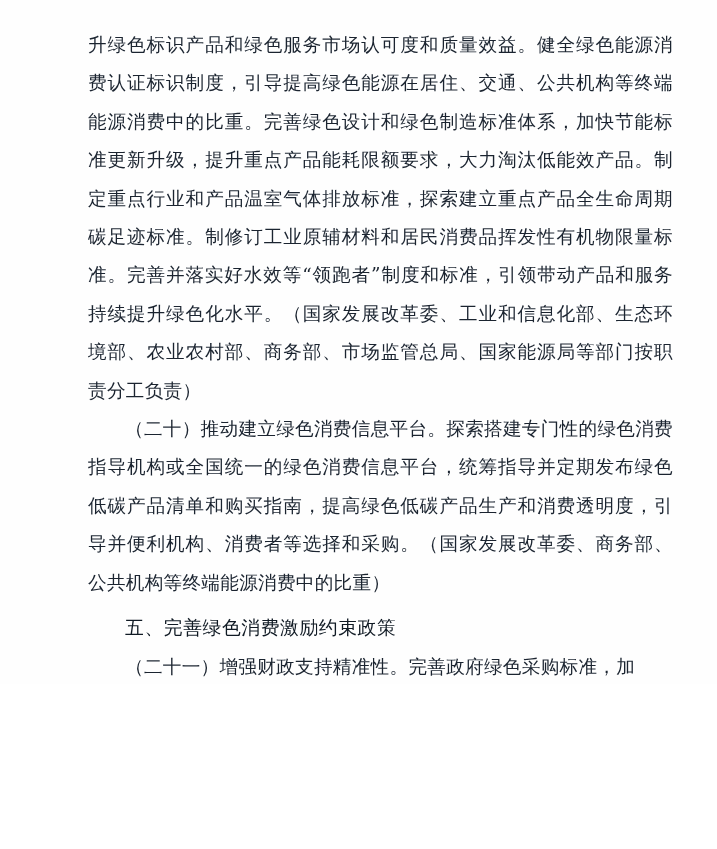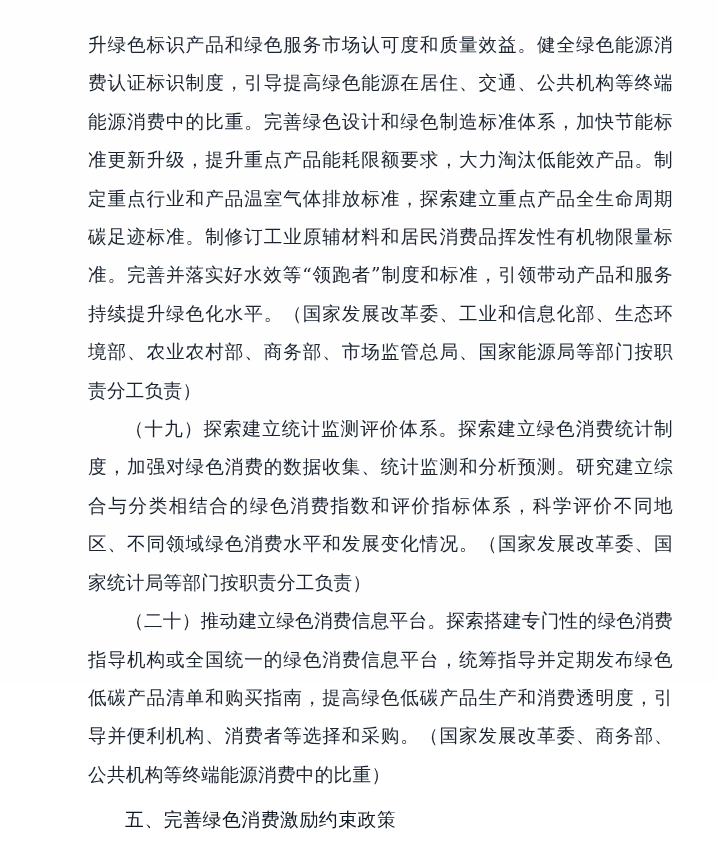--- a/index.html
+++ b/index.html
@@ -65,21 +65,20 @@
 </style>
 </head>
 <body>
 
 <div class="page">
 
   <div class="body-text">
 
     <p class="para">升绿色标识产品和绿色服务市场认可度和质量效益。健全绿色能源消费认证标识制度，引导提高绿色能源在居住、交通、公共机构等终端能源消费中的比重。完善绿色设计和绿色制造标准体系，加快节能标准更新升级，提升重点产品能耗限额要求，大力淘汰低能效产品。制定重点行业和产品温室气体排放标准，探索建立重点产品全生命周期碳足迹标准。制修订工业原辅材料和居民消费品挥发性有机物限量标准。完善并落实好水效等“领跑者”制度和标准，引领带动产品和服务持续提升绿色化水平。（国家发展改革委、工业和信息化部、生态环境部、农业农村部、商务部、市场监管总局、国家能源局等部门按职责分工负责）</p>
 
-    <p class="indent">（十九）探索建立统计监测评价体系。探索建立绿色消费统计制度，加强对绿色消费的数据收集、统计监测和分析预测。研究建立综合与分类相结合的绿色消费指数和评价指标体系，科学评价不同地区、不同领域绿色消费水平和发展变化情况。（国家发展改革委、国家统计局等部门按职责分工负责）</p>
 
     <p class="indent">（二十）推动建立绿色消费信息平台。探索搭建专门性的绿色消费指导机构或全国统一的绿色消费信息平台，统筹指导并定期发布绿色低碳产品清单和购买指南，提高绿色低碳产品生产和消费透明度，引导并便利机构、消费者等选择和采购。（国家发展改革委、商务部、公共机构等终端能源消费中的比重）</p>
 
     <h2 class="section-heading">五、完善绿色消费激励约束政策</h2>
 
     <p class="indent">（二十一）增强财政支持精准性。完善政府绿色采购标准，加</p>
 
   </div>
 
 

